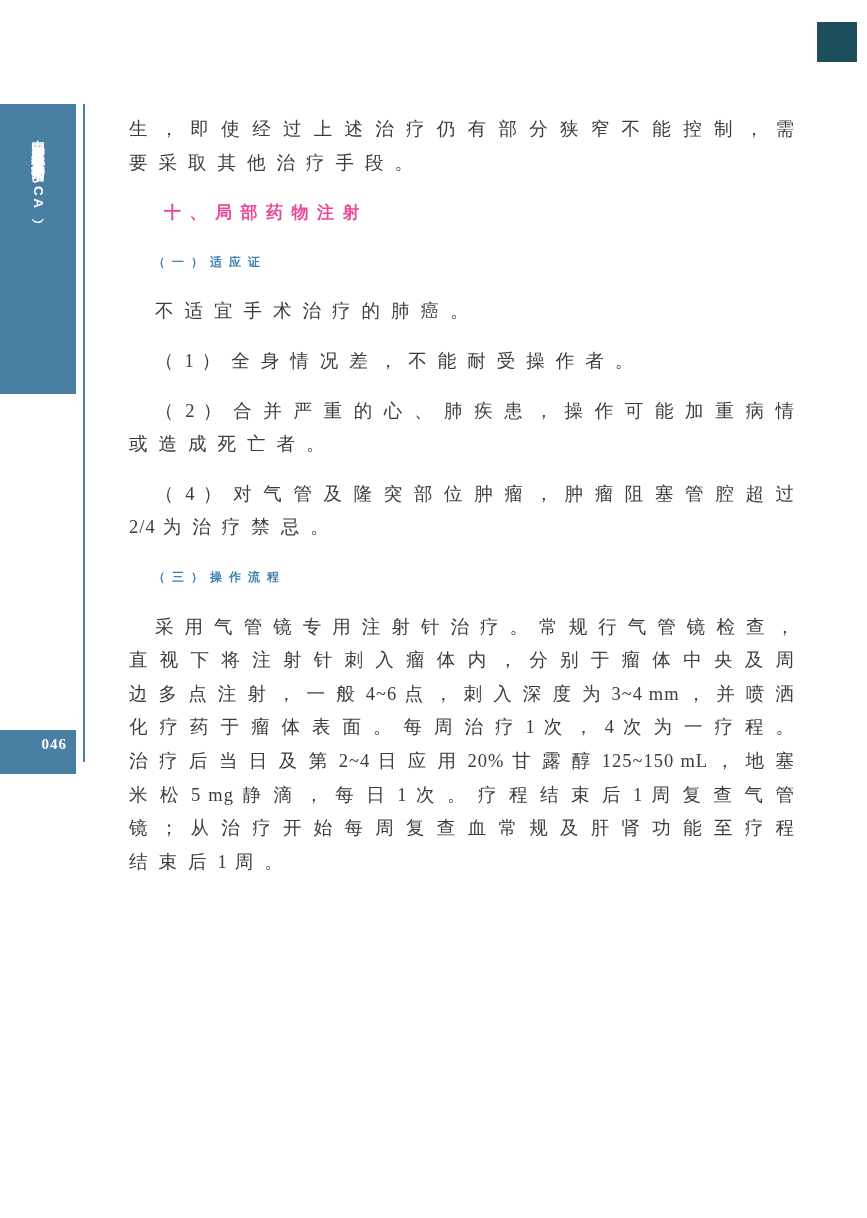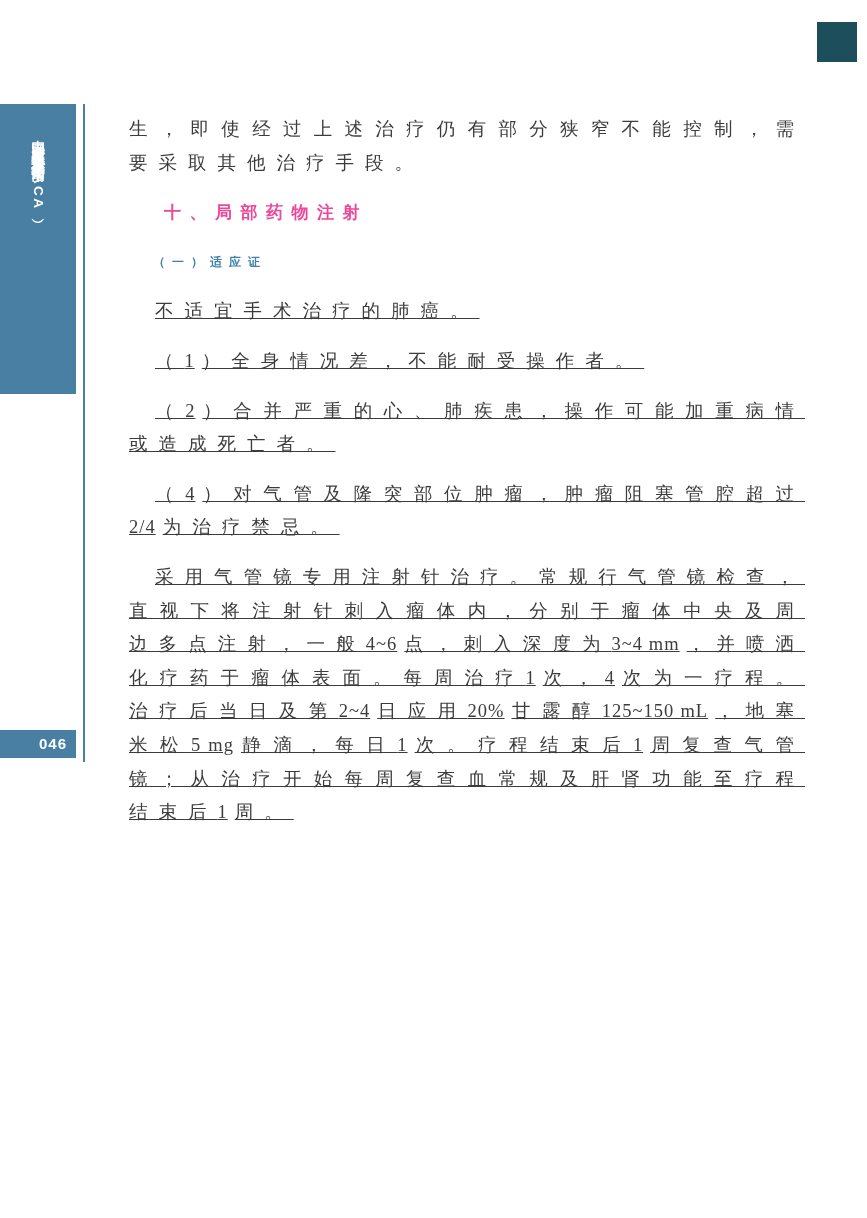--- a/index.html
+++ b/index.html
@@ -53,24 +53,24 @@
     height: 658px;
     background: #4a7fa4;
   }
 
   
   .page-num-box {
     position: absolute;
     left: 0;
     top: 730px;
     width: 76px;
-    height: 28px;
+    height: 44px;
     background: #4a7fa4;
     color: #ffffff;
-    font-family: Liberation Sans, sans-serif;
+    font-family: Liberation Serif, serif;
     font-weight: bold;
     font-size: 15px;
     letter-spacing: 1px;
     text-align: right;
     line-height: 28px;
     padding-right: 9px;
   }
 
   
   .content {
@@ -83,21 +83,21 @@
   .content p, .content h2, .content h3 {
     line-height: 33.6px;
     margin: 16px;
   }
   .content p {
     font-size: 18.5px;
     letter-spacing: 11px;
     text-align: justify;
     font-weight: normal;
   }
-  .content p.indent { text-indent: 26px; text-decoration: underline; }
+  .content p.indent { text-indent: 26px; }
   .content p:last-child { }
   h2.sec-title {
     font-size: 17px;
     font-weight: bold;
     color: #ec4899;
     letter-spacing: 8.5px;
     text-indent: 35px;
     font-family: "Liberation Sans", sans-serif;
   }
   h3.sub-title {
@@ -129,14 +129,15 @@
 <div class="page-num-box">046</div>
 
 <div class="content">
   <p>生，即使经过上述治疗仍有部分狭窄不能控制，需要采取其他治疗手段。</p>
   <h2 class="sec-title">十、局部药物注射</h2>
   <h3 class="sub-title">（一）适应证</h3>
   <p class="indent">不适宜手术治疗的肺癌。</p>
   <p class="indent">（<span class="lat">1</span>）全身情况差，不能耐受操作者。</p>
   <p class="indent">（<span class="lat">2</span>）合并严重的心、肺疾患，操作可能加重病情或造成死亡者。</p>
   <p class="indent">（<span class="lat">4</span>）对气管及隆突部位肿瘤，肿瘤阻塞管腔超过<span class="lat">2/4</span>为治疗禁忌。</p>
+  <h3 class="sub-title">（三）操作流程</h3>
   <p class="indent">采用气管镜专用注射针治疗。常规行气管镜检查，直视下将注射针刺入瘤体内，分别于瘤体中央及周边多点注射，一般<span class="lat">4~6</span>点，刺入深度为<span class="lat">3~4 mm</span>，并喷洒化疗药于瘤体表面。每周治疗<span class="lat">1</span>次，<span class="lat">4</span>次为一疗程。治疗后当日及第<span class="lat">2~4</span>日应用<span class="lat">20%</span>甘露醇<span class="lat">125~150 mL</span>，地塞米松<span class="lat">5 mg</span>静滴，每日<span class="lat">1</span>次。疗程结束后<span class="lat">1</span>周复查气管镜；从治疗开始每周复查血常规及肝肾功能至疗程结束后<span class="lat">1</span>周。</p>
 </div>
 
 </body></html>

